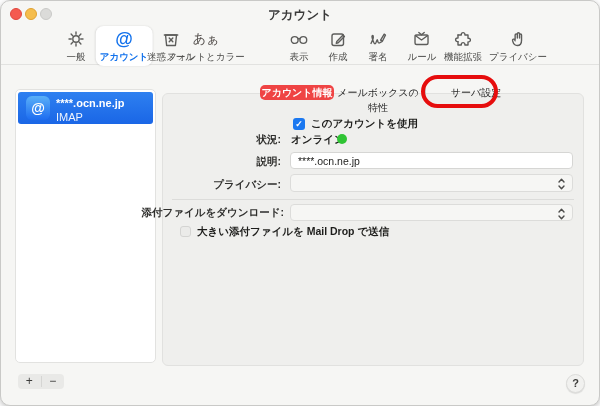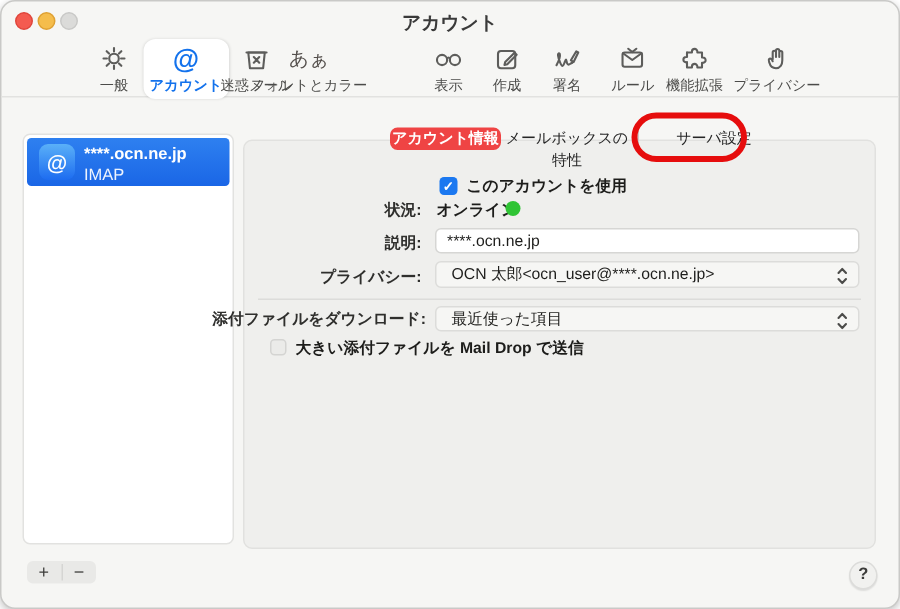--- a/index.html
+++ b/index.html
@@ -207,34 +207,32 @@
 
   <div class="form-label" style="left:50px;top:132px;width:230px;">状況:</div>
   <div class="form-value" style="left:290px;top:132px;">オンライン</div>
   <div class="dot" style="left:336px;top:133px;"></div>
 
   <div class="form-label" style="left:50px;top:154px;width:230px;">説明:</div>
   <input class="textfield" style="top: 151px;" value="****.ocn.ne.jp">
 
   <div class="form-label" style="left:50px;top:177px;width:230px;">プライバシー:</div>
   <div class="popup" style="top:173px;height:18px;">
-    <span>OCN 太郎&lt;ocn_user@****.ocn.ne.jp&gt;</span>
     <span class="chev">
       <svg width="9" height="14" viewBox="0 0 9 14" fill="none" stroke="#4c4c4a" stroke-width="1.4" stroke-linecap="round" stroke-linejoin="round">
         <path d="M2 5l2.5-2.7L7 5"></path>
           <path d="M2 9l2.5 2.7L7 9"></path>
       </svg>
     </span>
   </div>
 
   <div class="hr"></div>
 
   <div class="form-label" style="left:50px;top:205px;width:233px;">添付ファイルをダウンロード:</div>
   <div class="popup" style="top:203px;">
-    <span>最近使った項目</span>
     <span class="chev">
       <svg width="9" height="14" viewBox="0 0 9 14" fill="none" stroke="#4c4c4a" stroke-width="1.4" stroke-linecap="round" stroke-linejoin="round">
         <path d="M2 5l2.5-2.7L7 5"></path>
           <path d="M2 9l2.5 2.7L7 9"></path>
       </svg>
     </span>
   </div>
 
   <div class="checkbox unchecked" style="left:179px;top:225px;width:11px;height:11px;"></div>
   <div class="cb-label" style="left:196px;top:224px;">大きい添付ファイルを Mail Drop で送信</div>

